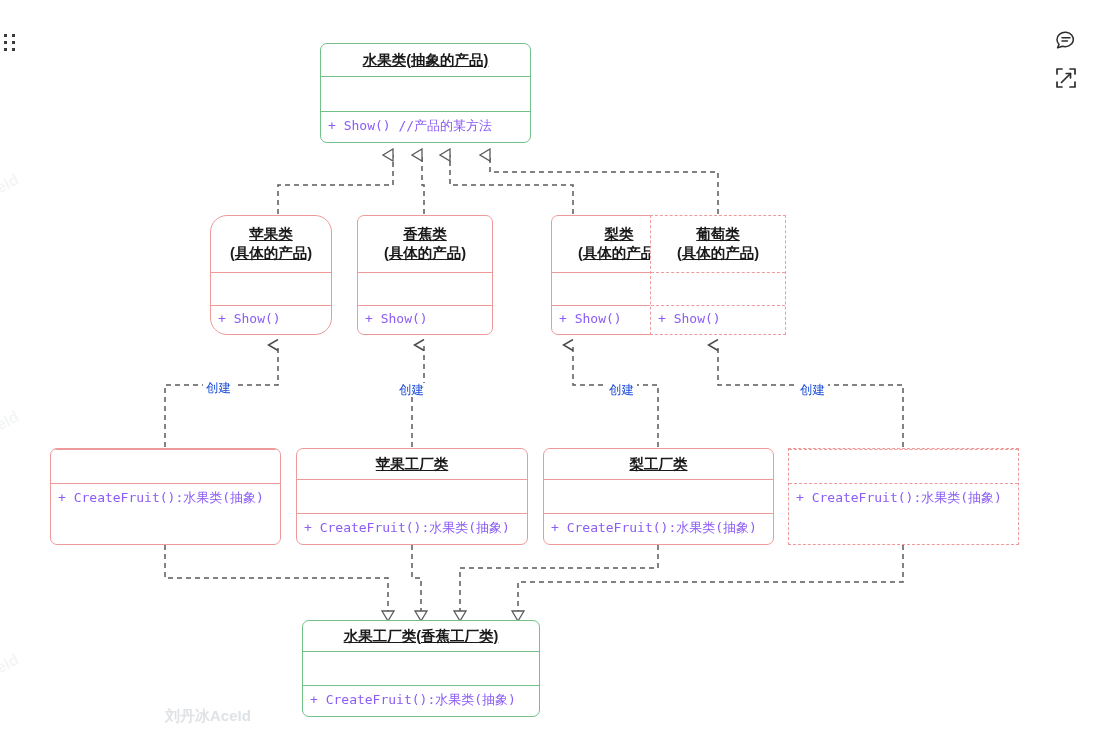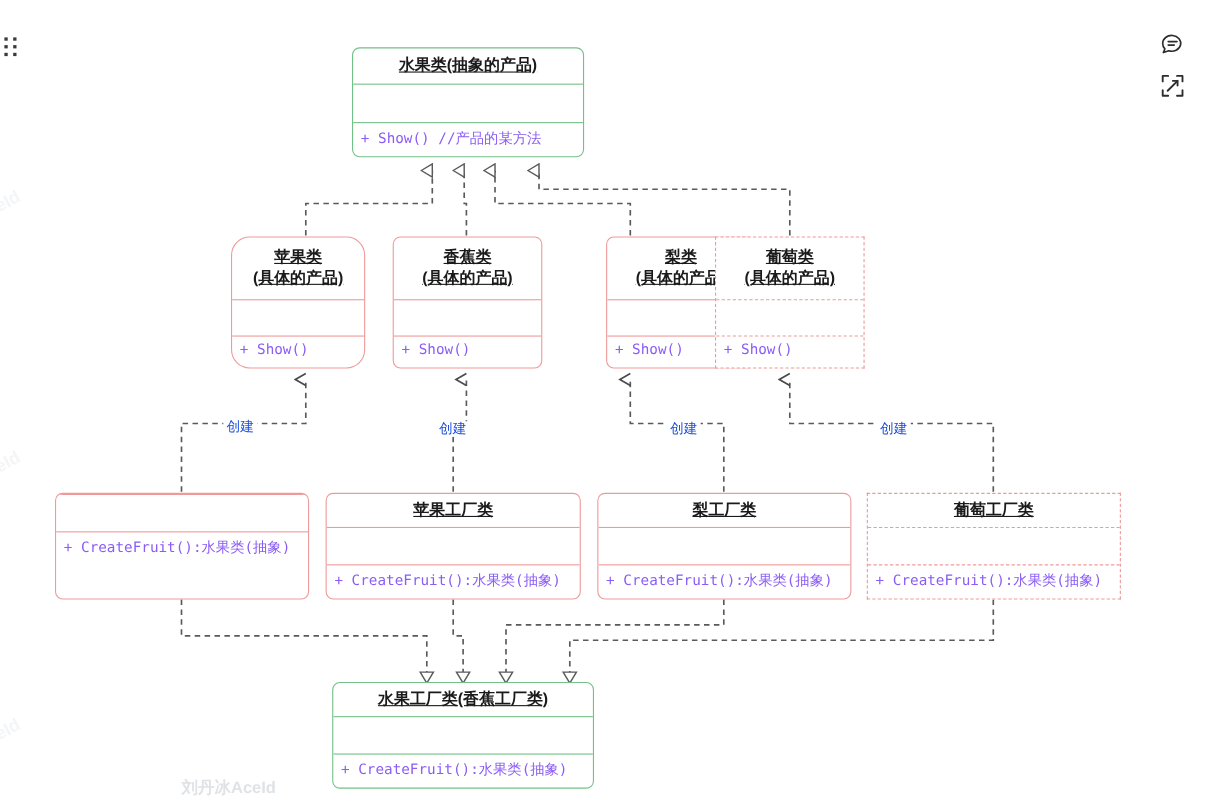--- a/index.html
+++ b/index.html
@@ -238,23 +238,20 @@
 
   <div class="uml" style="left:543px; top:448px; width:231px; height:97px;">
     <div class="title" style="height:30px;">
       <span>梨工厂类</span>
     </div>
     <div class="sect attrs" style="height:34px;"></div>
     <div class="sect ops" style="height:31px;">+ CreateFruit():水果类(抽象)</div>
   </div>
 
   <div class="uml dashed" style="left:788px; top:448px; width:231px; height:97px;">
-    <div class="title" style="height:30px;">
-      <span>葡萄工厂类</span>
-    </div>
     <div class="sect attrs" style="height:34px;"></div>
     <div class="sect ops" style="height:31px;">+ CreateFruit():水果类(抽象)</div>
   </div>
 
   <div class="uml green" style="left:302px; top:620px; width:238px; height:97px;">
     <div class="title" style="height:30px;">
       <span>水果工厂类(香蕉工厂类)</span>
     </div>
     <div class="sect attrs" style="height:34px;"></div>
     <div class="sect ops" style="height:31px;">+ CreateFruit():水果类(抽象)</div>

